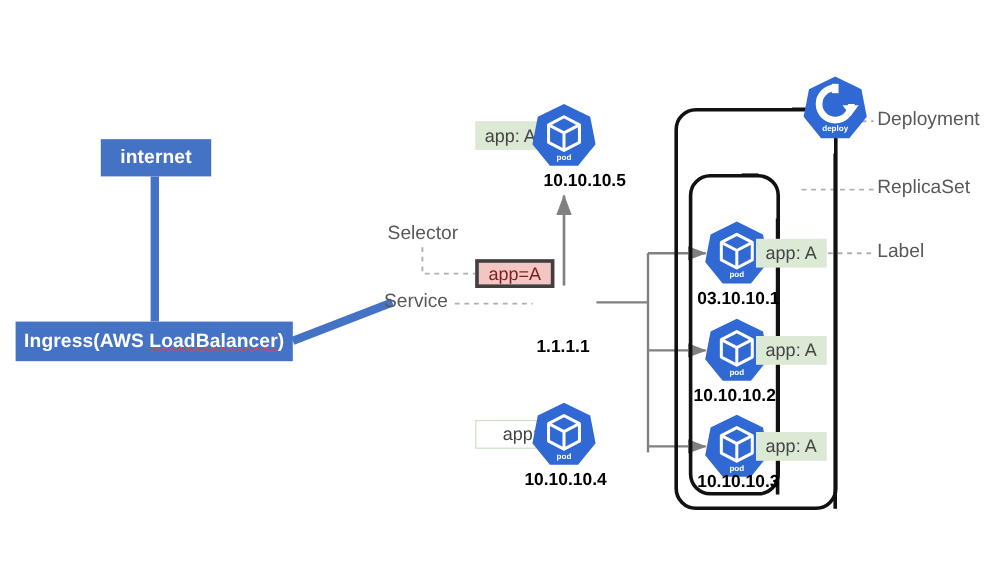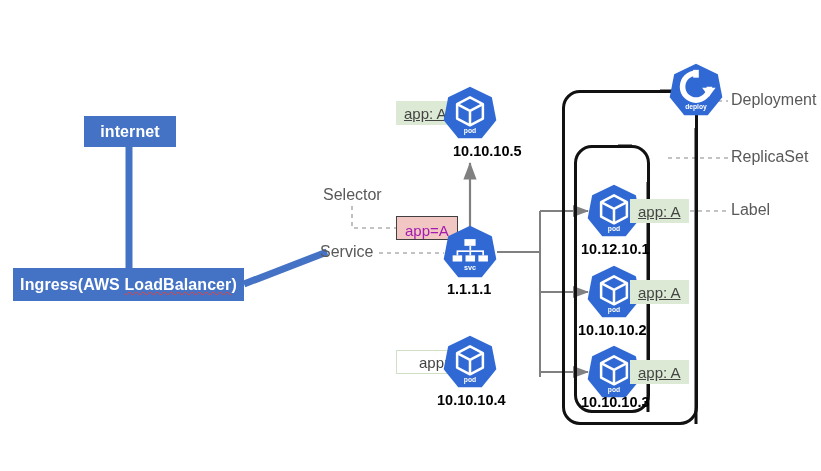--- a/index.html
+++ b/index.html
@@ -92,32 +92,30 @@
     align-items: center;
     height: 24px;
     padding: 0 8px;
     font-size: 15px;
     color: #444444;
     white-space: nowrap;
     box-sizing: border-box;
   }
   .chip-green {
     background: #dce9d5;
-    text-decoration: underline;
   }
   .chip-outline {
     background: #ffffff;
     border: 1px solid #cfe0c6;
     padding-left: 22px;
   }
   .chip-selector {
     background: #f2c6c2;
-    border: 1px solid #404040;
-    color: #a21caf;
-    align-items: flex-end;
+    border: 3px solid #404040;
+    color: #7f1d1d;
   }
 
   
   .annot {
     position: absolute;
     font-size: 16px;
     color: #595959;
     white-space: nowrap;
   }
 
@@ -191,36 +189,20 @@
   <div class="annot" style="left:320px; top:243px;">Service</div>
 
   <div class="annot" style="left:731px; top:91px;">Deployment</div>
   <div class="annot" style="left:731px; top:148px;">ReplicaSet</div>
   <div class="annot" style="left:731px; top:201px;">Label</div>
 
   <div class="chip chip-selector" style="left:396px; top:216px;">
     <span>app=A</span>
   </div>
 
-  <div class="k8s-icon" style="left:442px; top:224px;">
-    <svg viewBox="0 0 100 100" xmlns="http://www.w3.org/2000/svg">
-      <path d="M50 3 L89 22 L97 63 L71 95 L29 95 L3 63 L11 22 Z" fill="#3069d3"></path>
-
-      <rect x="40" y="27" width="20" height="12" fill="#ffffff"></rect>
-      <rect x="49" y="39" width="3" height="8" fill="#ffffff"></rect>
-      <rect x="26" y="47" width="49" height="3" fill="#ffffff"></rect>
-      <rect x="26" y="50" width="3" height="6" fill="#ffffff"></rect>
-      <rect x="49" y="50" width="3" height="6" fill="#ffffff"></rect>
-      <rect x="72" y="50" width="3" height="6" fill="#ffffff"></rect>
-      <rect x="19" y="56" width="17" height="11" fill="#ffffff"></rect>
-      <rect x="42" y="56" width="17" height="11" fill="#ffffff"></rect>
-      <rect x="65" y="56" width="17" height="11" fill="#ffffff"></rect>
-      <text class="glyph-text" x="50" y="83" font-size="13" text-anchor="middle">svc</text>
-    </svg>
-  </div>
   <div class="ip-caption" style="left:447px; top:281px;">1.1.1.1</div>
 
   <div class="k8s-icon" style="left:668px; top:62px;">
     <svg viewBox="0 0 100 100" xmlns="http://www.w3.org/2000/svg">
       <path d="M50 3 L89 22 L97 63 L71 95 L29 95 L3 63 L11 22 Z" fill="#3069d3"></path>
 
       <path d="M50 20 A24 24 0 1 0 74 44" fill="none" stroke="#ffffff" stroke-width="10" stroke-linecap="butt"></path>
       <path d="M61 46 L85 46 L73 62 Z" fill="#ffffff"></path>
       <rect x="45" y="14" width="10" height="14" fill="#ffffff"></rect>
       <text class="glyph-text" x="50" y="84" font-size="12" text-anchor="middle">deploy</text>
@@ -258,21 +240,21 @@
     <svg viewBox="0 0 100 100" xmlns="http://www.w3.org/2000/svg">
       <path d="M50 3 L89 22 L97 63 L71 95 L29 95 L3 63 L11 22 Z" fill="#3069d3"></path>
       <path d="M50 22 L73 34 L73 60 L50 72 L27 60 L27 34 Z" fill="none" stroke="#ffffff" stroke-width="4.5" stroke-linejoin="round"></path>
       <path d="M27 34 L50 46 L73 34 M50 46 L50 72" fill="none" stroke="#ffffff" stroke-width="4.5" stroke-linejoin="round"></path>
       <text class="glyph-text" x="50" y="86" font-size="12" text-anchor="middle">pod</text>
     </svg>
   </div>
   <div class="chip chip-green" style="left:630px; top:199px;">
     <span>app: A</span>
   </div>
-  <div class="ip-caption" style="left:581px; top:241px;">10.12.10.1</div>
+  <div class="ip-caption" style="left:581px; top:241px;">03.10.10.1</div>
 
   <div class="k8s-icon" style="left:586px; top:264px;">
     <svg viewBox="0 0 100 100" xmlns="http://www.w3.org/2000/svg">
       <path d="M50 3 L89 22 L97 63 L71 95 L29 95 L3 63 L11 22 Z" fill="#3069d3"></path>
       <path d="M50 22 L73 34 L73 60 L50 72 L27 60 L27 34 Z" fill="none" stroke="#ffffff" stroke-width="4.5" stroke-linejoin="round"></path>
       <path d="M27 34 L50 46 L73 34 M50 46 L50 72" fill="none" stroke="#ffffff" stroke-width="4.5" stroke-linejoin="round"></path>
       <text class="glyph-text" x="50" y="86" font-size="12" text-anchor="middle">pod</text>
     </svg>
   </div>
   <div class="chip chip-green" style="left:630px; top:280px;">

